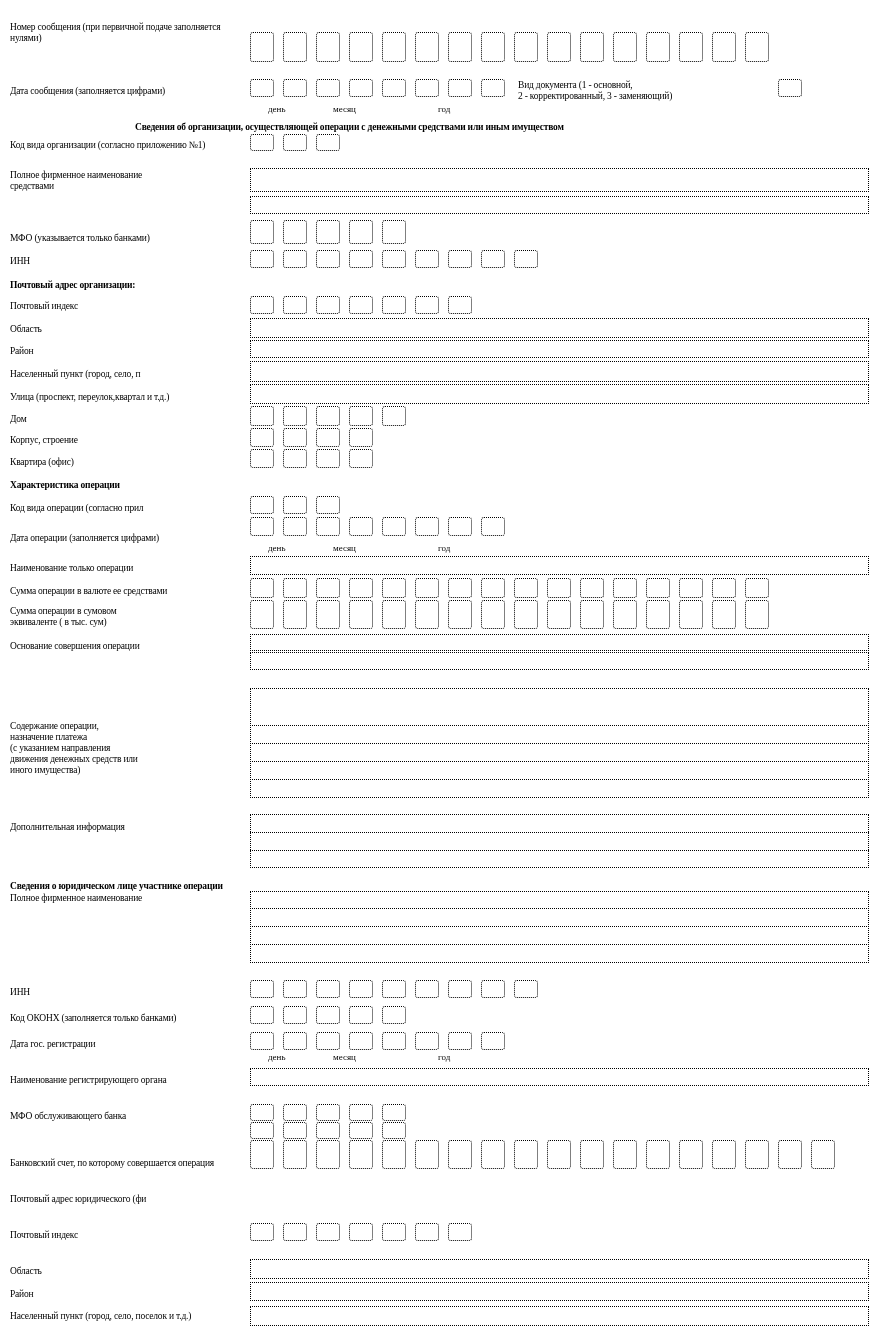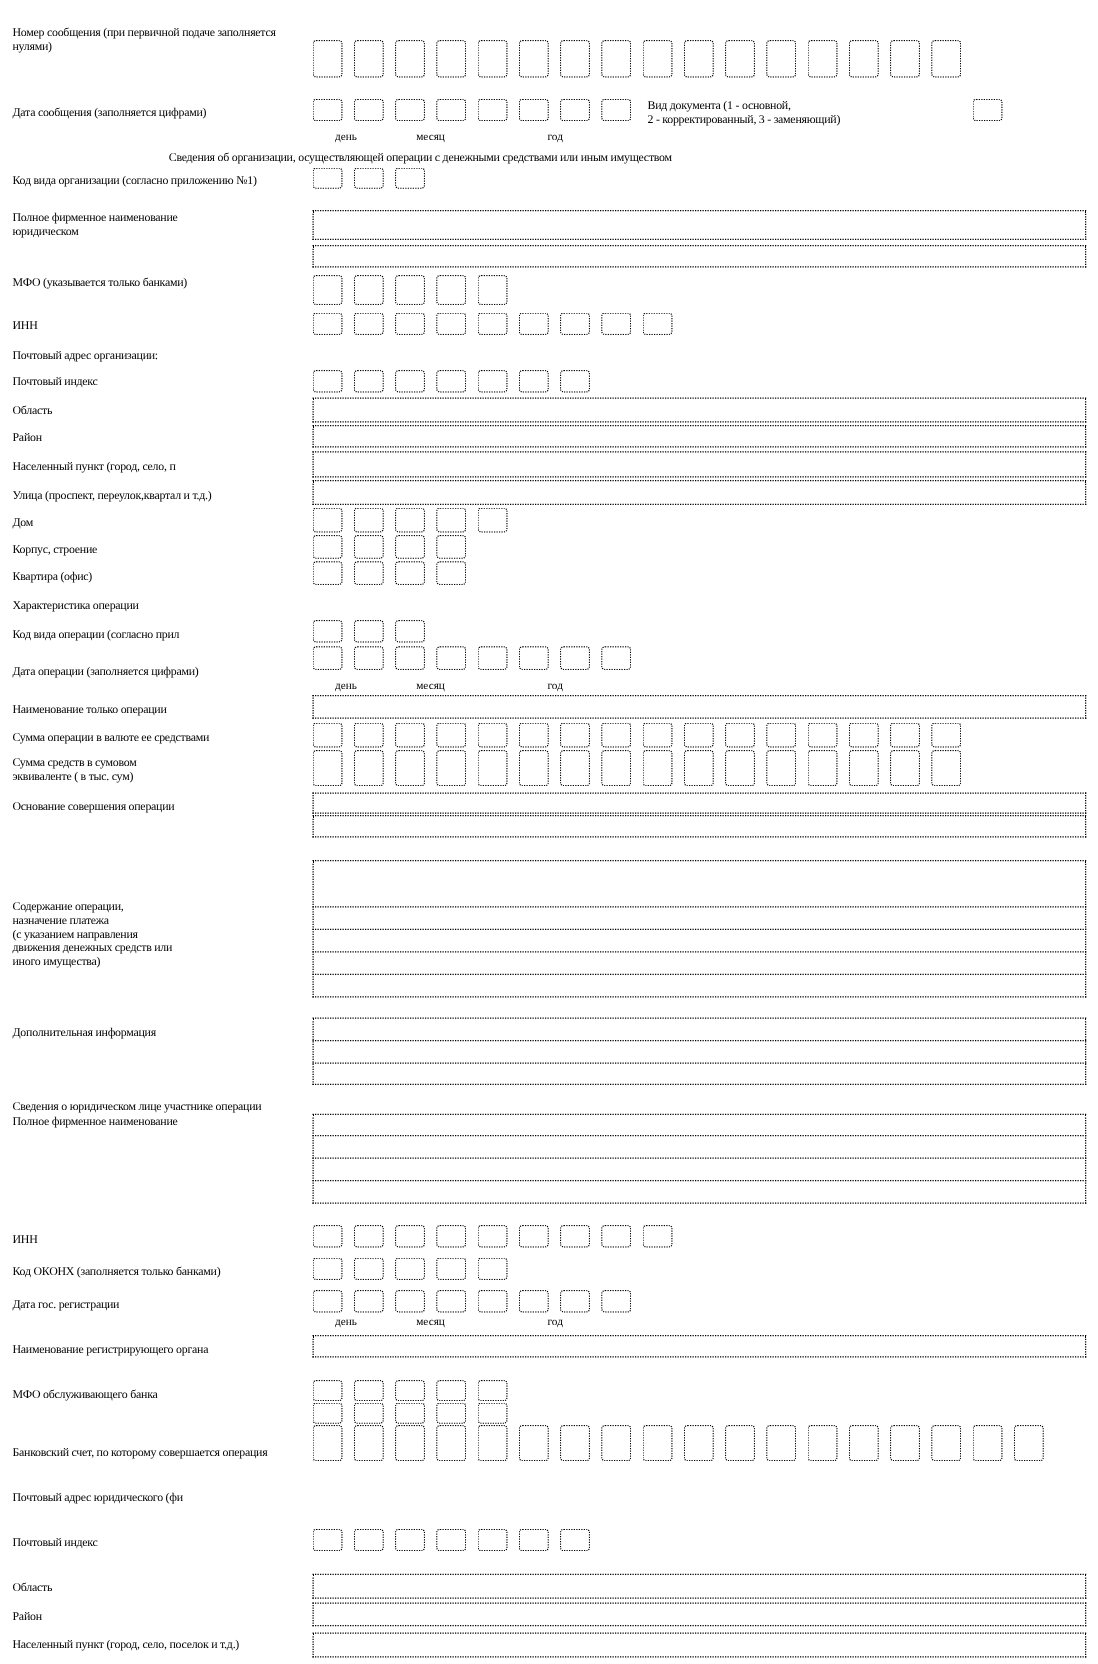--- a/index.html
+++ b/index.html
@@ -1,19 +1,19 @@
 <!DOCTYPE html>
 <html><head>
 <meta charset="utf-8">
 <style>
   html, body { margin:0; padding:0; background:#fff; }
   body { width:878px; height:1331px; position:relative; overflow:hidden;
          font-family:"Liberation Serif", serif; font-size:9.5px; color:#000; }
   .lbl { position:absolute; left:10px; line-height:11px; letter-spacing:-0.2px; white-space:nowrap; }
-  .bold { font-weight:normal; }
+  .bold { font-weight:bold; }
   .sub { position:absolute; font-size:9px; white-space:nowrap; }
   .cells { position:absolute; left:250px; display:flex; }
   .cell { width:24px; margin-right:9px; border:1px dotted #000; border-radius:3px; box-sizing:border-box; }
   .line { position:absolute; left:250px; right:9px; border:1px dotted #000; box-sizing:border-box; }
   .rule { position:absolute; left:250px; right:9px; border-top:1px dotted #000; }
 </style>
 </head>
 <body>
 
 <div class="lbl" style="top:22px"><span>Номер сообщения (при первичной подаче заполняется</span><br><span>нулями)</span></div>
@@ -56,25 +56,25 @@
   </div>
 
 <div class="lbl bold" style="left:135px;top:122px">Сведения об организации, осуществляющей операции с денежными средствами или иным имуществом</div>
 <div class="lbl" style="top:140px">Код вида организации (согласно приложению №1)</div>
 <div class="cells" style="top:134px">
   <div class="cell" style="height:17px"></div>
     <div class="cell" style="height:17px"></div>
     <div class="cell" style="height:17px"></div>
 </div>
 
-<div class="lbl" style="top:170px"><span>Полное фирменное наименование</span><br><span>юридическом</span></div>
+<div class="lbl" style="top:170px"><span>Полное фирменное наименование</span><br><span>средствами</span></div>
 <div class="line" style="top:168px;height:24px"></div>
 <div class="line" style="top:196px;height:18px"></div>
 
-<div class="lbl" style="top:222px">МФО (указывается только банками)</div>
+<div class="lbl" style="top:233px">МФО (указывается только банками)</div>
 <div class="cells" style="top:220px">
   <div class="cell" style="height:24px"></div>
     <div class="cell" style="height:24px"></div>
     <div class="cell" style="height:24px"></div>
     <div class="cell" style="height:24px"></div>
     <div class="cell" style="height:24px"></div>
 </div>
 
 <div class="lbl" style="top:256px">ИНН</div>
 <div class="cells" style="top:250px">
@@ -170,21 +170,21 @@
     <div class="cell" style="height:20px"></div>
     <div class="cell" style="height:20px"></div>
     <div class="cell" style="height:20px"></div>
     <div class="cell" style="height:20px"></div>
     <div class="cell" style="height:20px"></div>
     <div class="cell" style="height:20px"></div>
     <div class="cell" style="height:20px"></div>
     <div class="cell" style="height:20px"></div>
     <div class="cell" style="height:20px"></div>
 </div>
-<div class="lbl" style="top:606px"><span>Сумма средств в сумовом</span><br><span>эквиваленте ( в тыс. сум)</span></div>
+<div class="lbl" style="top:606px"><span>Сумма операции в сумовом</span><br><span>эквиваленте ( в тыс. сум)</span></div>
 <div class="cells" style="top:600px">
   <div class="cell" style="height:29px"></div>
     <div class="cell" style="height:29px"></div>
     <div class="cell" style="height:29px"></div>
     <div class="cell" style="height:29px"></div>
     <div class="cell" style="height:29px"></div>
     <div class="cell" style="height:29px"></div>
     <div class="cell" style="height:29px"></div>
     <div class="cell" style="height:29px"></div>
     <div class="cell" style="height:29px"></div>

